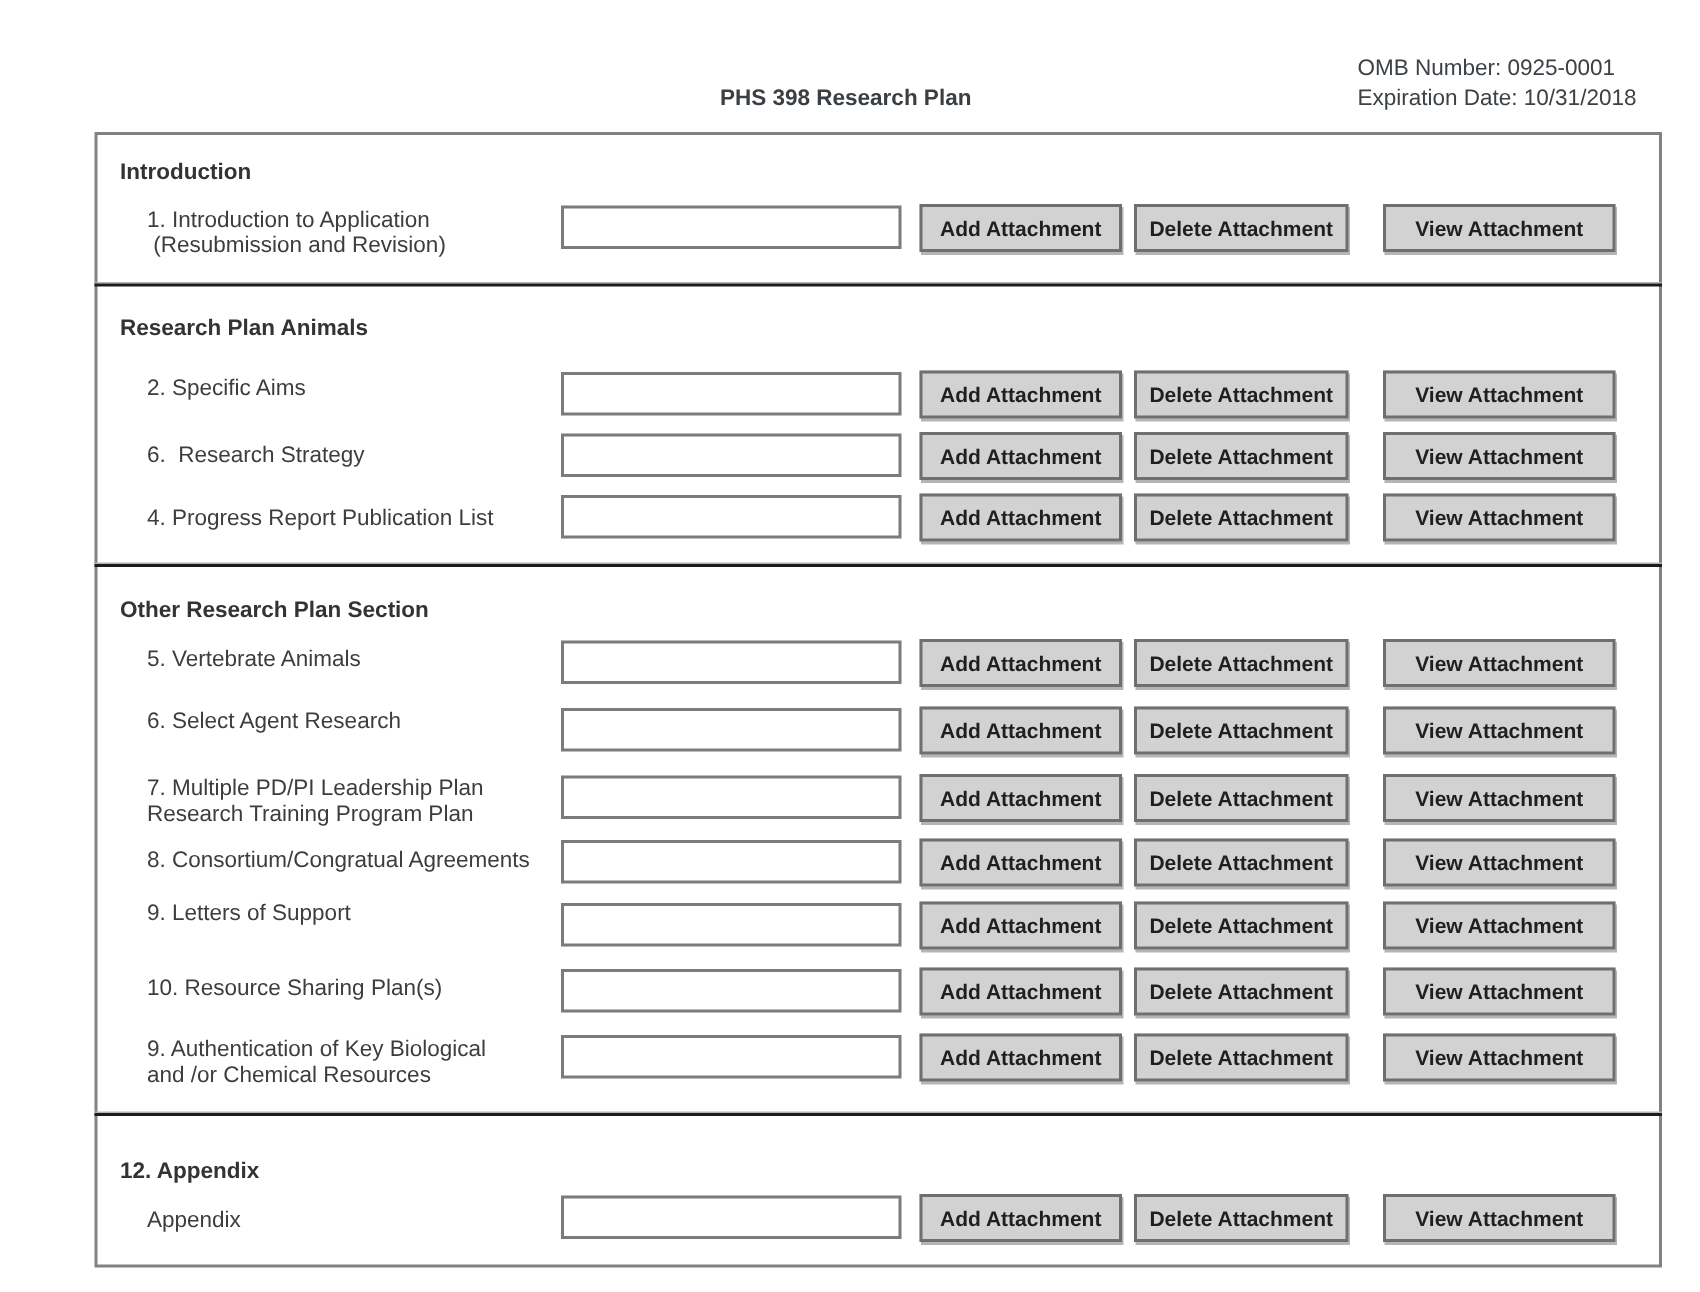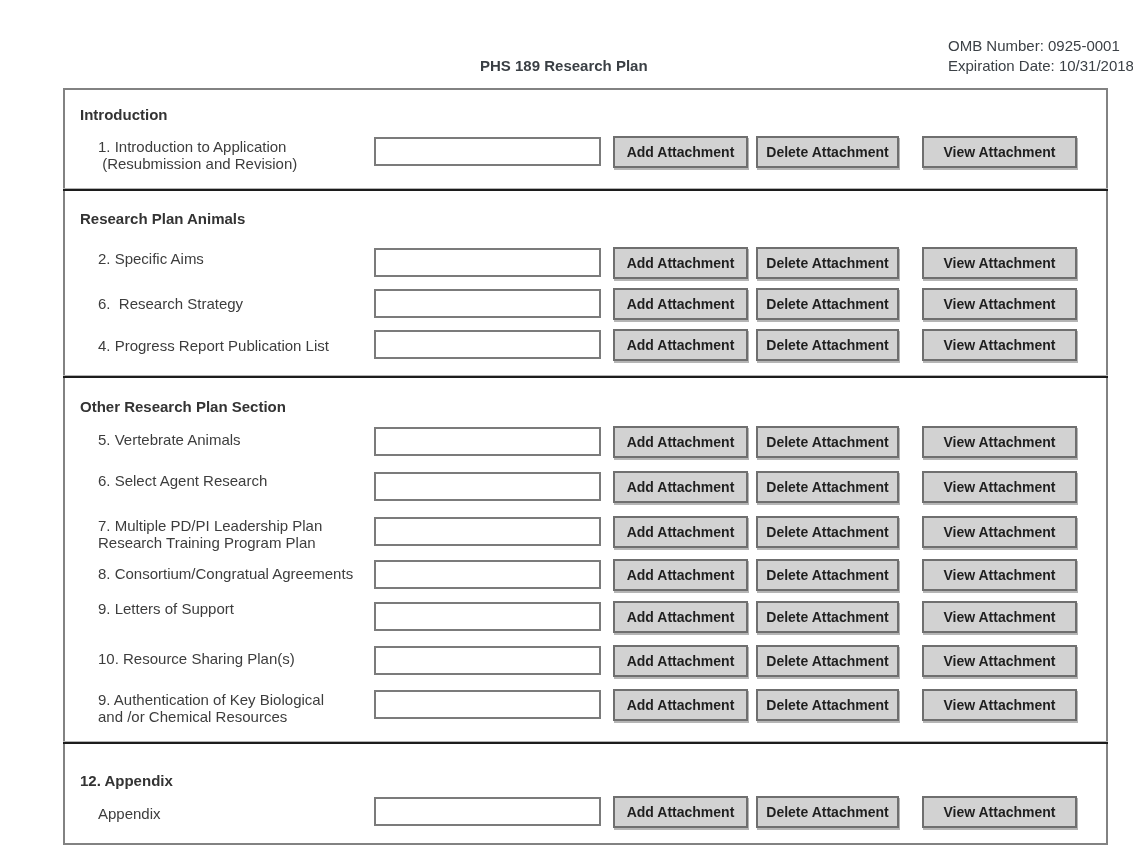--- a/index.html
+++ b/index.html
@@ -10,21 +10,21 @@
   }
   .sheet {
     position: relative;
     width: 1133px;
     height: 861px;
     background: #ffffff;
     overflow: hidden;
   }
   .omb-block {
     position: absolute;
-    left: 948px;
+    left: 905px;
     top: 36px;
     font-size: 15px;
     line-height: 20px;
     color: #3c4146;
     white-space: nowrap;
   }
   .form-title {
     position: absolute;
     left: 480px;
     top: 57px;
@@ -114,21 +114,21 @@
 </head>
 <body>
 
 <div class="sheet">
 
   <div class="omb-block">
     <div>OMB Number: 0925-0001</div>
     <div>Expiration Date: 10/31/2018</div>
   </div>
 
-  <div class="form-title">PHS 189 Research Plan</div>
+  <div class="form-title">PHS 398 Research Plan</div>
 
   <div class="form-box"></div>
   <div class="divider" style="top:188px"></div>
   <div class="divider" style="top:375px"></div>
   <div class="divider" style="top:741px"></div>
 
   <div class="section-heading" style="top:106px">Introduction</div>
 
   <div class="form-row" style="top:137px">
     <div class="row-label" style="top:1px">1. Introduction to Application

